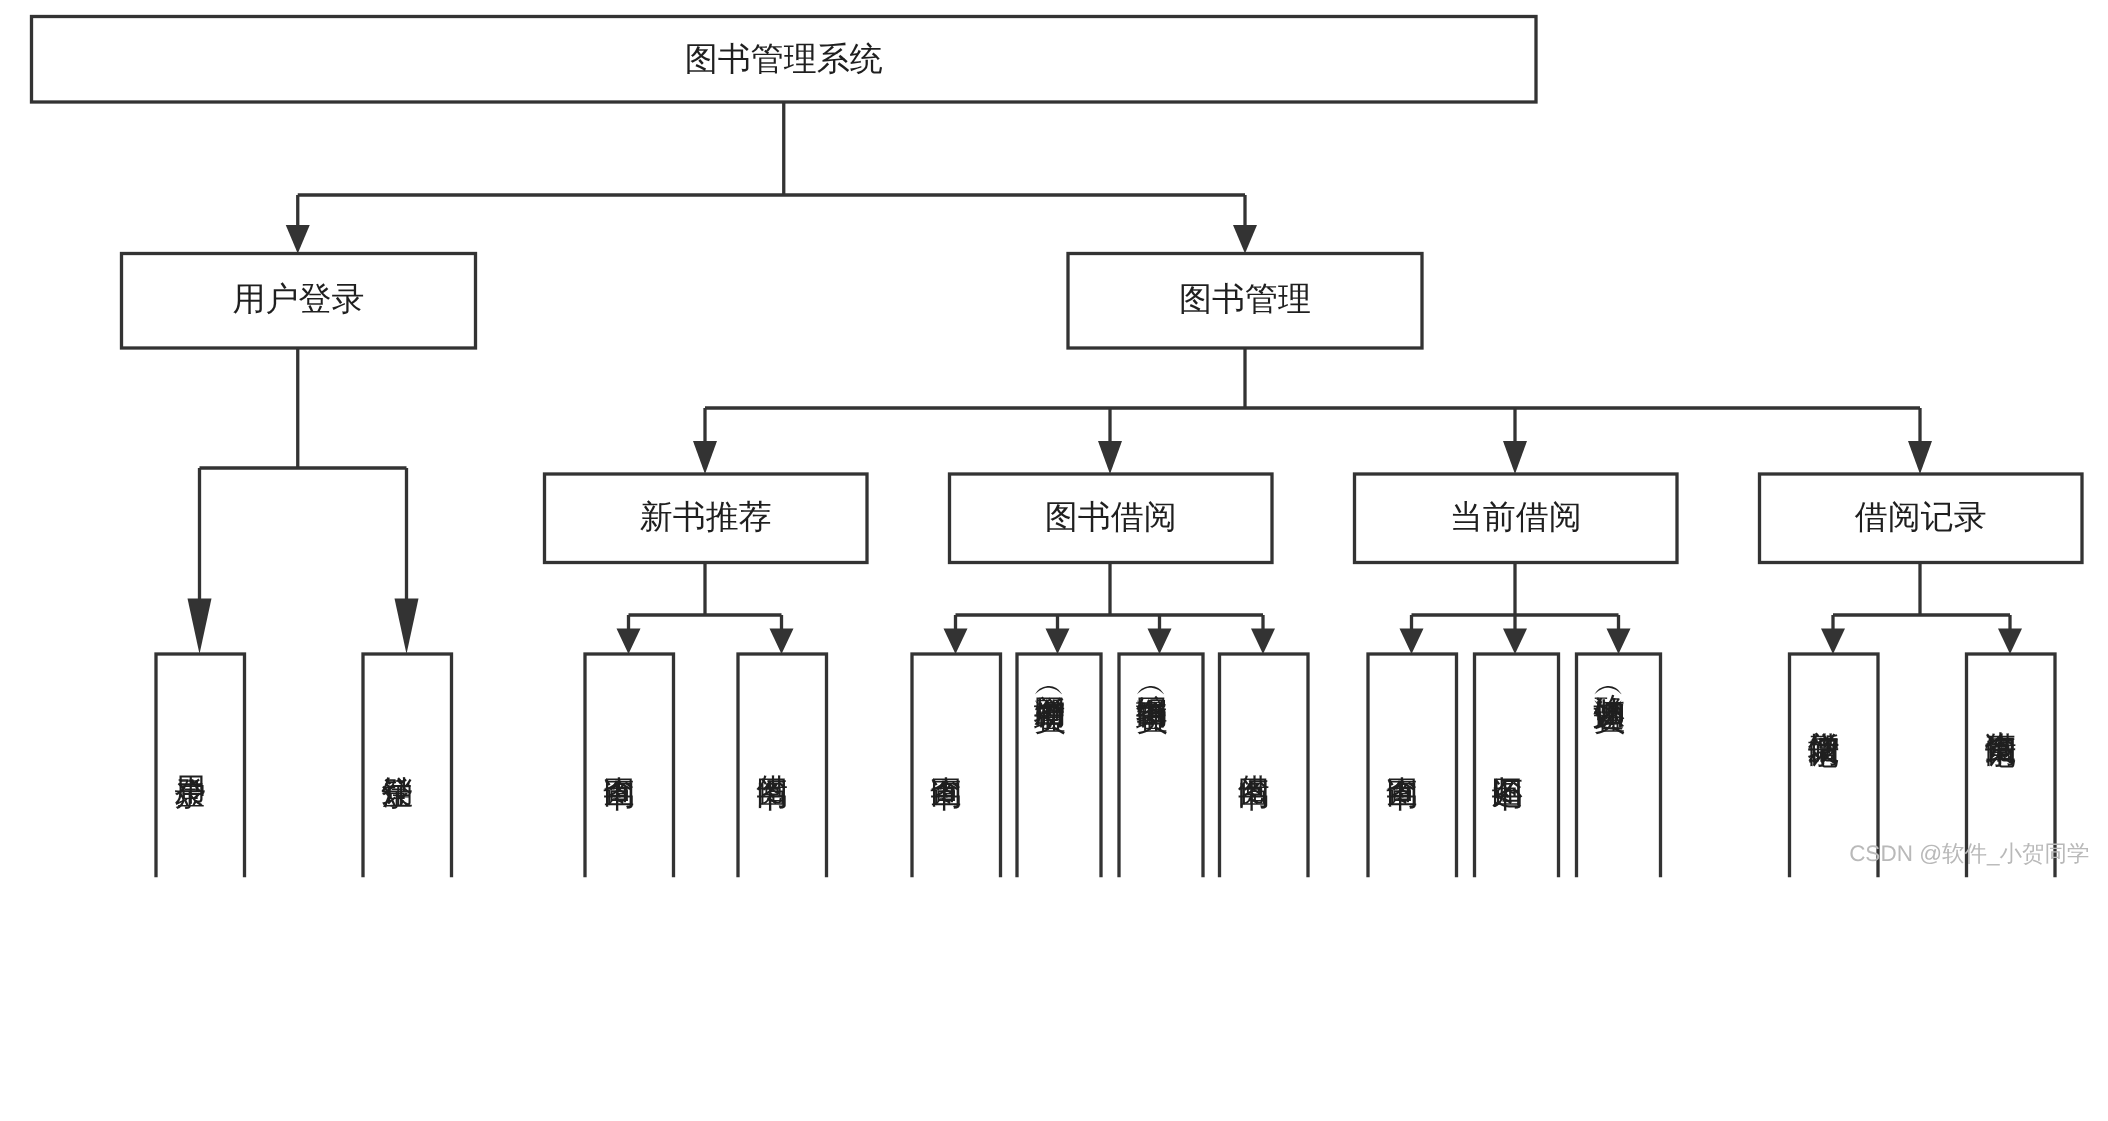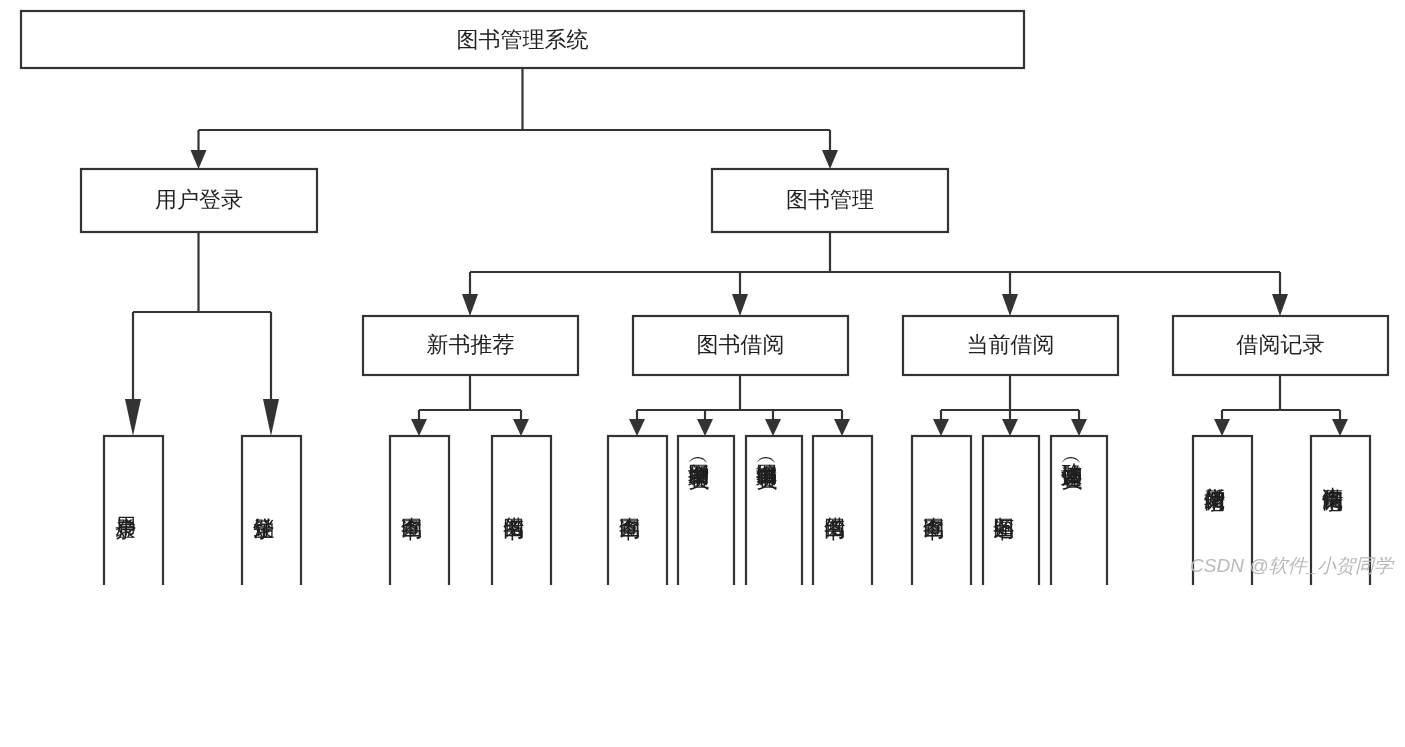--- a/index.html
+++ b/index.html
@@ -62,25 +62,24 @@
     letter-spacing: 1px;
     white-space: nowrap;
     text-align: left;
     pointer-events: none;
   }
   .watermark {
     position: absolute;
     right: 12px;
     bottom: 6px;
     font-family: "Liberation Sans", "DejaVu Sans", sans-serif;
-    font-size: 19px;
+    font-size: 15px;
     color: #b9b9b9;
     white-space: nowrap;
     user-select: none;
-    font-style: italic;
   }
 </style>
 </head>
 <body>
 
 <div id="diagram-root">
 
   <svg id="tree-svg" viewBox="0 0 1405 747" xmlns="http://www.w3.org/2000/svg">
 
     <g>

